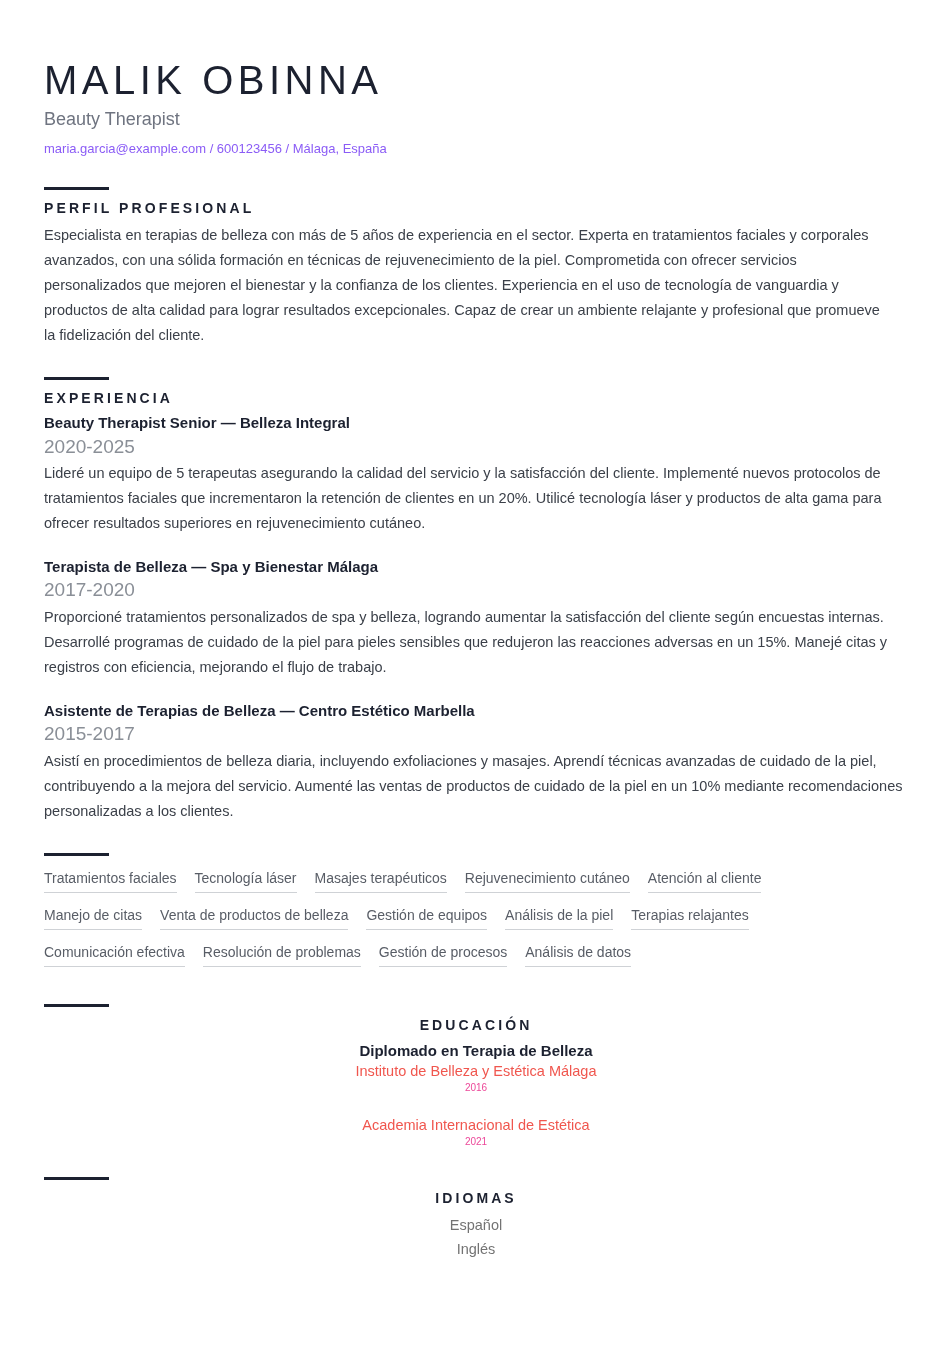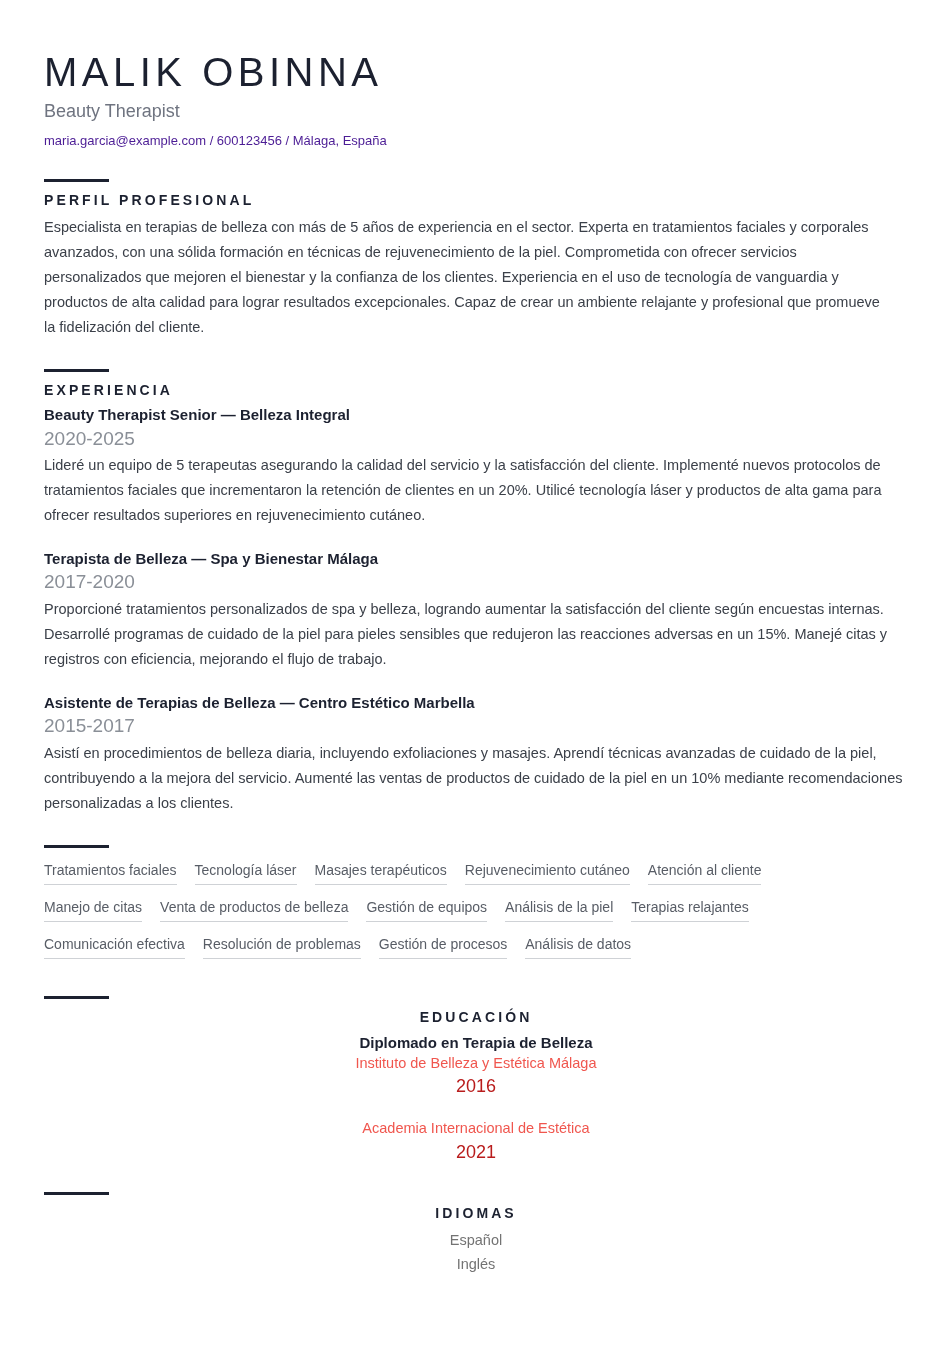--- a/index.html
+++ b/index.html
@@ -23,33 +23,33 @@
     position: relative;
   }
 
   
   .hdr-name {
     font-size: 40px;
     font-weight: 400;
     letter-spacing: 4.5px;
     color: #1c2130;
     line-height: 1.12;
-    margin: 8px 0 6px 0;
+    margin: 16px 0 6px 0;
     white-space: nowrap;
   }
   .hdr-title {
     font-size: 18px;
     font-weight: 400;
     color: #6f7480;
     line-height: 1.2;
     margin: 0 0 11px 0;
   }
   .hdr-contact {
     font-size: 13px;
-    color: #4c1d95;
+    color: #8b5cf6;
     line-height: 1.3;
     margin: 0;
   }
 
   
   .section { margin-top: 29px; }
   .section.tight { margin-top: 27px; text-align: center; }
 
   .rule {
     width: 65px;
@@ -125,22 +125,22 @@
     line-height: 1.4;
     margin: 0;
   }
   .edu-school {
     font-size: 14.5px;
     color: #f0564e;
     line-height: 1.42;
     margin: 0;
   }
   .edu-year {
-    font-size: 18px;
-    color: #b91c1c;
+    font-size: 10px;
+    color: #ec4899;
     line-height: 1.45;
     margin: 0;
   }
 
   
   .lang {
     font-size: 14.5px;
     color: #737373;
     line-height: 24px;
     margin: 0;

